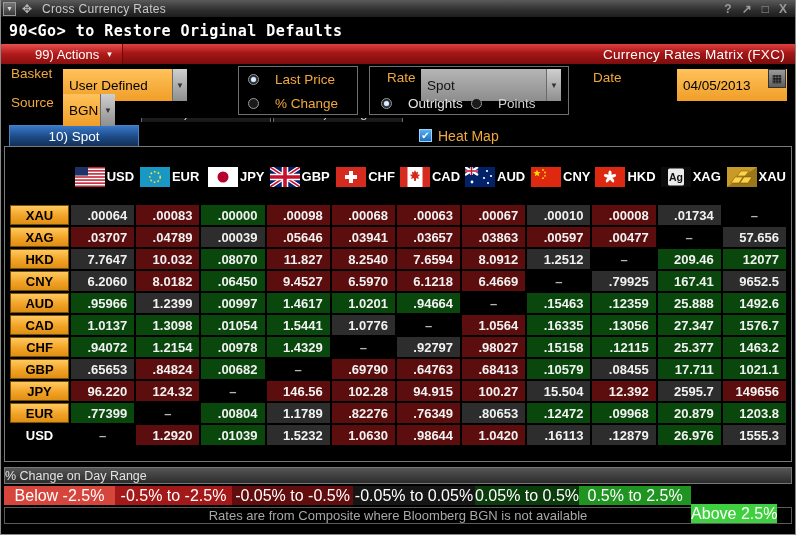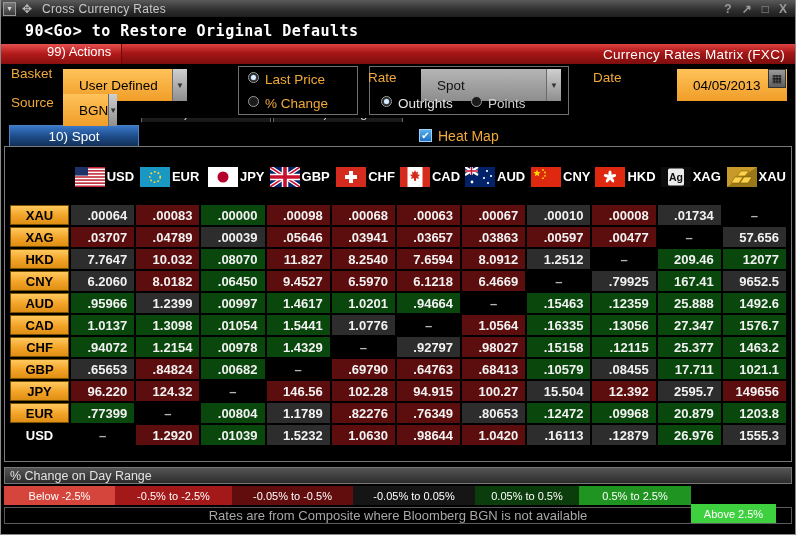--- a/index.html
+++ b/index.html
@@ -9,36 +9,36 @@
 
   
   .titlebar { height:18px; background:linear-gradient(#5a5a5a,#2e2e2e 60%,#1d1d1d); display:flex; align-items:center; color:#c9c9c9; font-size:12px; border-bottom:1px solid #000; }
   .tb-menu { width:13px; height:14px; margin-left:2px; background:linear-gradient(#777,#3a3a3a); border:1px solid #999; color:#ddd; font-size:8px; display:flex; align-items:center; justify-content:center; }
   .tb-move { color:#bbb; font-size:12px; margin-left:6px; }
   .tb-title { margin-left:10px; letter-spacing:0.3px; }
   .tb-right { margin-left:auto; display:flex; gap:10px; margin-right:8px; color:#9a9a9a; font-size:12px; font-weight:bold; }
   .tb-right span { cursor:default; }
 
   
-  .cmdline { height:26px; background:#000; color:#fff; display:flex; align-items:center; font-family:"DejaVu Sans Mono", monospace; font-size:15px; font-weight:bold; letter-spacing:0.5px; padding-left:24px; }
+  .cmdline { height:26px; background:#000; color:#fff; display:flex; align-items:center; font-family:"DejaVu Sans Mono", monospace; font-size:15px; font-weight:bold; letter-spacing:0.5px; padding-left:8px; }
 
   
   .redbar { height:20px; background:linear-gradient(#e04040,#a61616 45%,#7d0d0d); display:flex; align-items:center; color:#fff; font-size:13px; }
-  .actions-btn { display:flex; align-items:center; gap:8px; padding:0 10px 0 46px; height:100%; background:linear-gradient(#e85050,#b21a1a 50%,#8a1010); border-right:1px solid #6d0808; border-radius:3px 0 0 0; cursor:pointer;flex-direction:column; }
+  .actions-btn { display:flex; align-items:center; gap:8px; padding:0 10px 0 34px; height:100%; background:linear-gradient(#e85050,#b21a1a 50%,#8a1010); border-right:1px solid #6d0808; border-radius:3px 0 0 0; cursor:pointer; }
   .actions-caret { font-size:9px; color:#fff; }
   .redbar-title { margin-left:auto; margin-right:10px; font-size:13.5px; letter-spacing:0.3px; }
 
   
   .toolbar { height:54px; background:#000; position:relative; font-size:13.5px; }
   .lbl { color:#f2a93b; position:absolute; }
-  .field { position:absolute; background:linear-gradient(#ffc25a,#f09e28); color:#000; display:flex; align-items:center; padding-left:16px; height:32px; font-size:13.5px; }
+  .field { position:absolute; background:linear-gradient(#ffc25a,#f09e28); color:#000; display:flex; align-items:center; padding-left:6px; height:32px; font-size:13.5px; }
   .dd-btn { margin-left:auto; width:15px; height:100%; background:linear-gradient(#cfcfcf,#8f8f8f); border-left:1px solid #6a6a6a; color:#333; font-size:8px; display:flex; align-items:center; justify-content:center; }
   .field.gray { background:linear-gradient(#b5b5b5,#8d8d8d); color:#111; }
   .groupbox { position:absolute; border:1px solid #6f6f6f; }
-  .radio-row { position:absolute; display:flex; align-items:flex-start; gap:6px; cursor:pointer; }
+  .radio-row { position:absolute; display:flex; align-items:center; gap:16px; cursor:pointer; }
   .radio { width:11px; height:11px; border-radius:50%; border:1px solid #9a9a9a; background:#1a1a1a; position:relative; }
   .radio.sel::after { content:""; position:absolute; left:2px; top:2px; width:5px; height:5px; border-radius:50%; background:#dceeff; box-shadow:0 0 2px #9cc8ff; }
   .radio-label.amber { color:#f2a93b; }
   .radio-label.white { color:#e6e6e6; }
   .radio-label.gray { color:#cfcfcf; }
   .calbtn { position:absolute; width:18px; height:19px; background:linear-gradient(#9a9a9a,#5e5e5e); border:1px solid #333; color:#111; font-size:11px; display:flex; align-items:center; justify-content:center; }
 
   
   .tabsrow { height:28px; background:#000; display:flex; align-items:flex-end; padding-left:8px; gap:2px; }
   .tab { width:130px; height:21px; display:flex; align-items:center; justify-content:center; font-size:13.5px; color:#d8d8d8; background:linear-gradient(#4e4e4e,#252525 60%,#161616); border:1px solid #6a6a6a; border-bottom:none; cursor:pointer; }
@@ -56,23 +56,23 @@
   .colcode { color:#fff; font-size:13px; font-weight:bold; line-height:14px; }
   .rowlabel { height:20px; background:linear-gradient(#ffc95e,#f2a327 55%,#e08f15); border:1px solid #7a5200; color:#000; font-size:13px; font-weight:bold; display:flex; align-items:center; justify-content:center; cursor:pointer; }
   .rowlabel.plain { background:#000; border-color:#000; color:#fff; }
   .cell { height:20px; color:#f2f2f2; font-size:13px; font-weight:bold; display:flex; align-items:center; justify-content:flex-end; padding-right:7px; cursor:pointer; }
   .cell.flat { background:#2d2d2d; }
   .cell.down { background:#5c0d0d; }
   .cell.up   { background:#0a470d; }
   .cell.none { background:#000; color:#b5b5b5; justify-content:center; padding-right:0; }
 
   
-  .daybar { margin:5px 3px 0 3px; height:17px; background:linear-gradient(#555,#2c2c2c); border:1px solid #777; color:#e2e2e2; font-size:12.5px; display:flex; align-items:center; padding-left:5px; }
+  .daybar { margin:5px 3px 0 3px; height:17px; background:linear-gradient(#555,#2c2c2c); border:1px solid #777; color:#e2e2e2; font-size:12.5px; display:flex; align-items:center; }
   .legend { margin:2px 3px 0 3px; height:19px; display:flex; }
-  .legend-item { height:100%; display:flex; align-items:center; justify-content:center; color:#fff; font-size:11px; white-space:nowrap; }
+  .legend-item { height:100%; display:flex; align-items:center; justify-content:center; color:#fff; font-size:16px; white-space:nowrap; }
   .footer { margin:2px 3px 0 3px; height:17px; border:1px solid #5a5a5a; display:flex; align-items:center; justify-content:center; color:#a8a8a8; font-size:13px; }
 </style>
 </head>
 <body>
 
 <div class="window">
 
   <div class="titlebar">
     <div class="tb-menu">▾</div>
     <div class="tb-move">✥</div>
@@ -113,21 +113,21 @@
           <div class="radio sel"></div>
           <div class="radio-label amber">Last Price</div>
         </div>
         <div class="radio-row" style="left: 247px; top: 32px; position: absolute;">
           <div class="radio"></div>
           <div class="radio-label amber">% Change</div>
         </div>
       </div>
 
     <div class="groupbox" style="left:368px;top:2px;width:200px;height:49px;"></div>
-    <span class="lbl" style="left:367px;top:6px;">Rate</span>
+    <span class="lbl" style="left:386px;top:6px;">Rate</span>
     <div class="field gray" style="left:420px;top:5px;width:140px;">
       <span>Spot</span>
       <span class="dd-btn">▼</span>
     </div>
     <div id="rate-radios">
         <div class="radio-row" style="left: 380px; top: 32px; position: absolute;">
           <div class="radio sel"></div>
           <div class="radio-label white">Outrights</div>
         </div>
         <div class="radio-row" style="left: 470px; top: 32px; position: absolute;">

